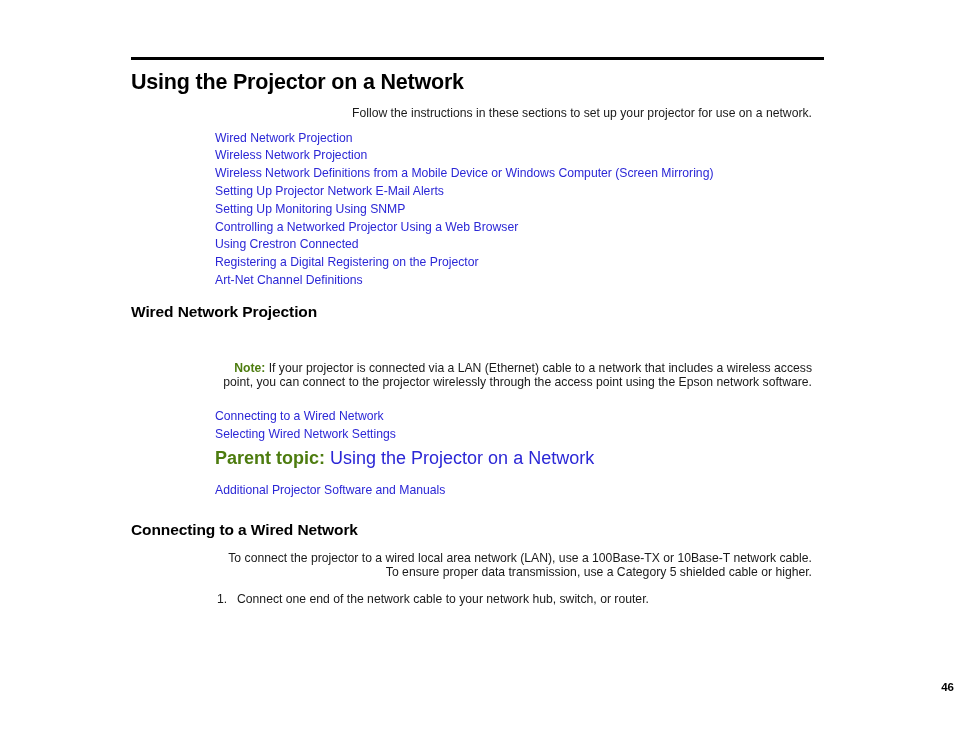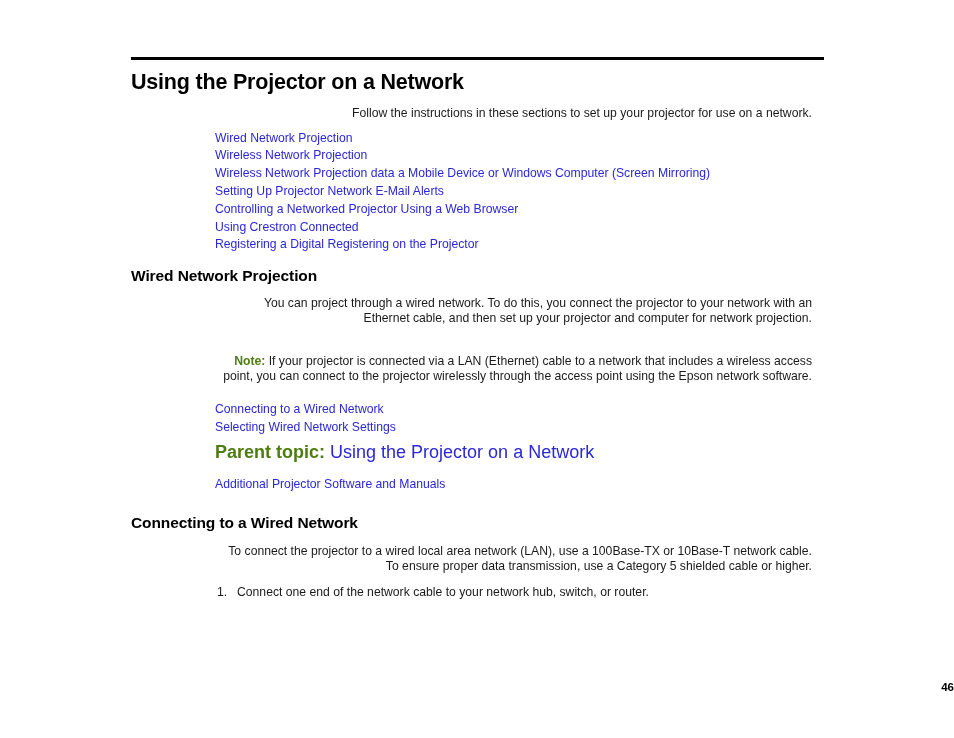--- a/index.html
+++ b/index.html
@@ -163,37 +163,38 @@
     <h1 class="chapter-title">Using the Projector on a Network</h1>
 
     <div class="indent">
       <p class="body-text">Follow the instructions in these sections to set up your projector for use on a network.</p>
 
       <div class="sp-9"></div>
 
       <div class="link-list">
         <a class="link" href="#">Wired Network Projection</a>
         <a class="link" href="#">Wireless Network Projection</a>
-        <a class="link" href="#">Wireless Network Projection data a Mobile Device or Windows Computer (Screen Mirroring)</a>
+        <a class="link" href="#">Wireless Network Definitions from a Mobile Device or Windows Computer (Screen Mirroring)</a>
         <a class="link" href="#">Setting Up Projector Network E-Mail Alerts</a>
+        <a class="link" href="#">Setting Up Monitoring Using SNMP</a>
         <a class="link" href="#">Controlling a Networked Projector Using a Web Browser</a>
         <a class="link" href="#">Using Crestron Connected</a>
         <a class="link" href="#">Registering a Digital Registering on the Projector</a>
+        <a class="link" href="#">Art-Net Channel Definitions</a>
       </div>
     </div>
 
     <div class="sp-13"></div>
 
     <h2 class="section-title">Wired Network Projection</h2>
 
     <div class="sp-11"></div>
 
     <div class="indent">
 
-      <p class="body-text">You can project through a wired network. To do this, you connect the projector to your network with an Ethernet cable, and then set up your projector and computer for network projection.</p>
 
       <div class="sp-13"></div>
 
 
       <div class="sp-16"></div>
 
       <p class="body-text"><span class="label-bold">Note:</span><span> If your projector is connected via a LAN (Ethernet) cable to a network that includes a wireless access point, you can connect to the projector wirelessly through the access point using the Epson network software.</span></p>
 
       <div class="sp-18"></div>
 

